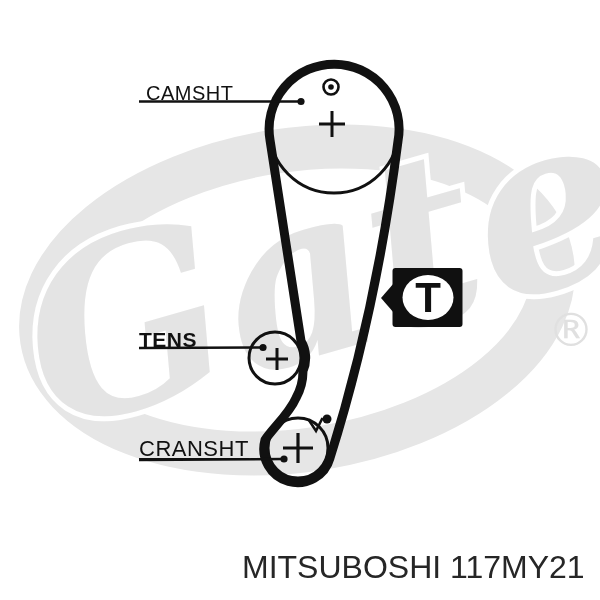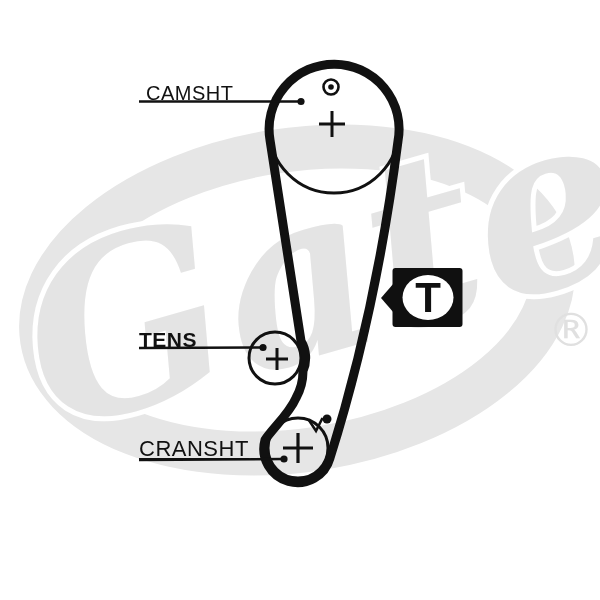--- a/index.html
+++ b/index.html
@@ -85,14 +85,15 @@
       <rect x="392.5" y="268" width="70" height="59" rx="3" fill="#101010"></rect>
       <ellipse cx="428" cy="297.5" rx="25.5" ry="22.5" fill="#ffffff"></ellipse>
       <text class="t-letter" x="428" y="312" text-anchor="middle" font-size="42" fill="#101010">T</text>
     </g>
   </svg>
 
   <div class="pulley-label" id="label-camsht">CAMSHT</div>
   <div class="pulley-label" id="label-tens">TENS</div>
   <div class="pulley-label" id="label-cransht">CRANSHT</div>
 
+  <div class="caption">MITSUBOSHI 117MY21</div>
 
 </div>
 
 </body></html>

